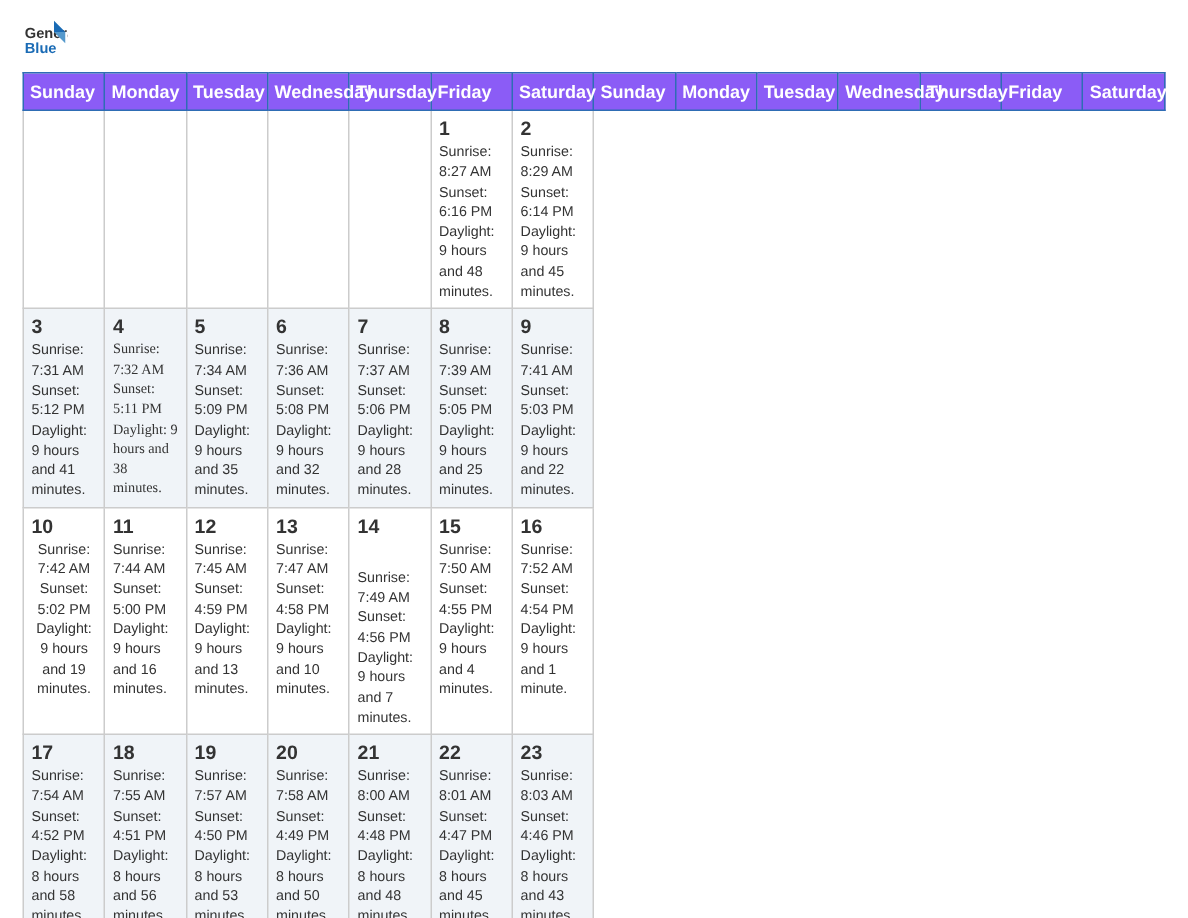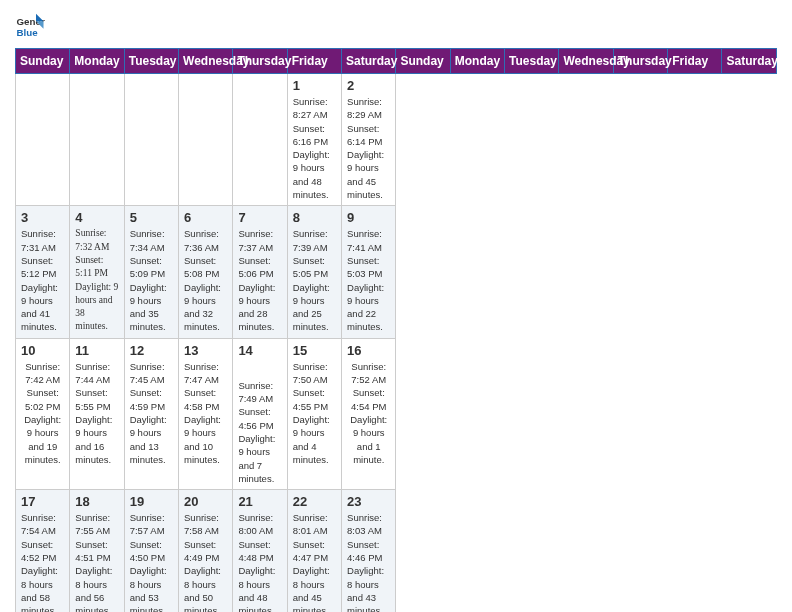--- a/index.html
+++ b/index.html
@@ -40,21 +40,21 @@
     .location {
       font-size: 15px;
       color: #333;
     }
     table {
       width: 100%;
       border-collapse: collapse;
       table-layout: fixed;
     }
     thead tr {
-      background-color: #701a75;
+      background-color: #8b5cf6;
       color: white;
     }
     thead th {
       padding: 5px 4px;
       font-size: 12px;
       font-weight: bold;
       text-align: left;
       border: 1px solid #2e6db4;
     }
     tbody tr {
@@ -193,21 +193,21 @@
         <tr>
           <td>
             <span class="day-number">10</span>
             <div class="day-info" style="white-space: pre-line; text-align: center;">Sunrise: 7:42 AM
 Sunset: 5:02 PM
 Daylight: 9 hours and 19 minutes.</div>
           </td>
           <td>
             <span class="day-number">11</span>
             <div class="day-info" style="white-space: pre-line;">Sunrise: 7:44 AM
-Sunset: 5:55 PM
+Sunset: 5:00 PM
 Daylight: 9 hours and 16 minutes.</div>
           </td>
           <td>
             <span class="day-number">12</span>
             <div class="day-info" style="white-space: pre-line;">Sunrise: 7:45 AM
 Sunset: 4:59 PM
 Daylight: 9 hours and 13 minutes.</div>
           </td>
           <td>
             <span class="day-number">13</span>
@@ -222,21 +222,21 @@
 Daylight: 9 hours and 7 minutes.</div>
           </td>
           <td>
             <span class="day-number">15</span>
             <div class="day-info" style="white-space: pre-line;">Sunrise: 7:50 AM
 Sunset: 4:55 PM
 Daylight: 9 hours and 4 minutes.</div>
           </td>
           <td>
             <span class="day-number">16</span>
-            <div class="day-info" style="white-space: pre-line; text-align: center;">Sunrise: 7:52 AM
+            <div class="day-info" style="white-space: pre-line;">Sunrise: 7:52 AM
 Sunset: 4:54 PM
 Daylight: 9 hours and 1 minute.</div>
           </td>
         </tr>
         <tr>
           <td>
             <span class="day-number">17</span>
             <div class="day-info" style="white-space: pre-line;">Sunrise: 7:54 AM
 Sunset: 4:52 PM
 Daylight: 8 hours and 58 minutes.</div>

